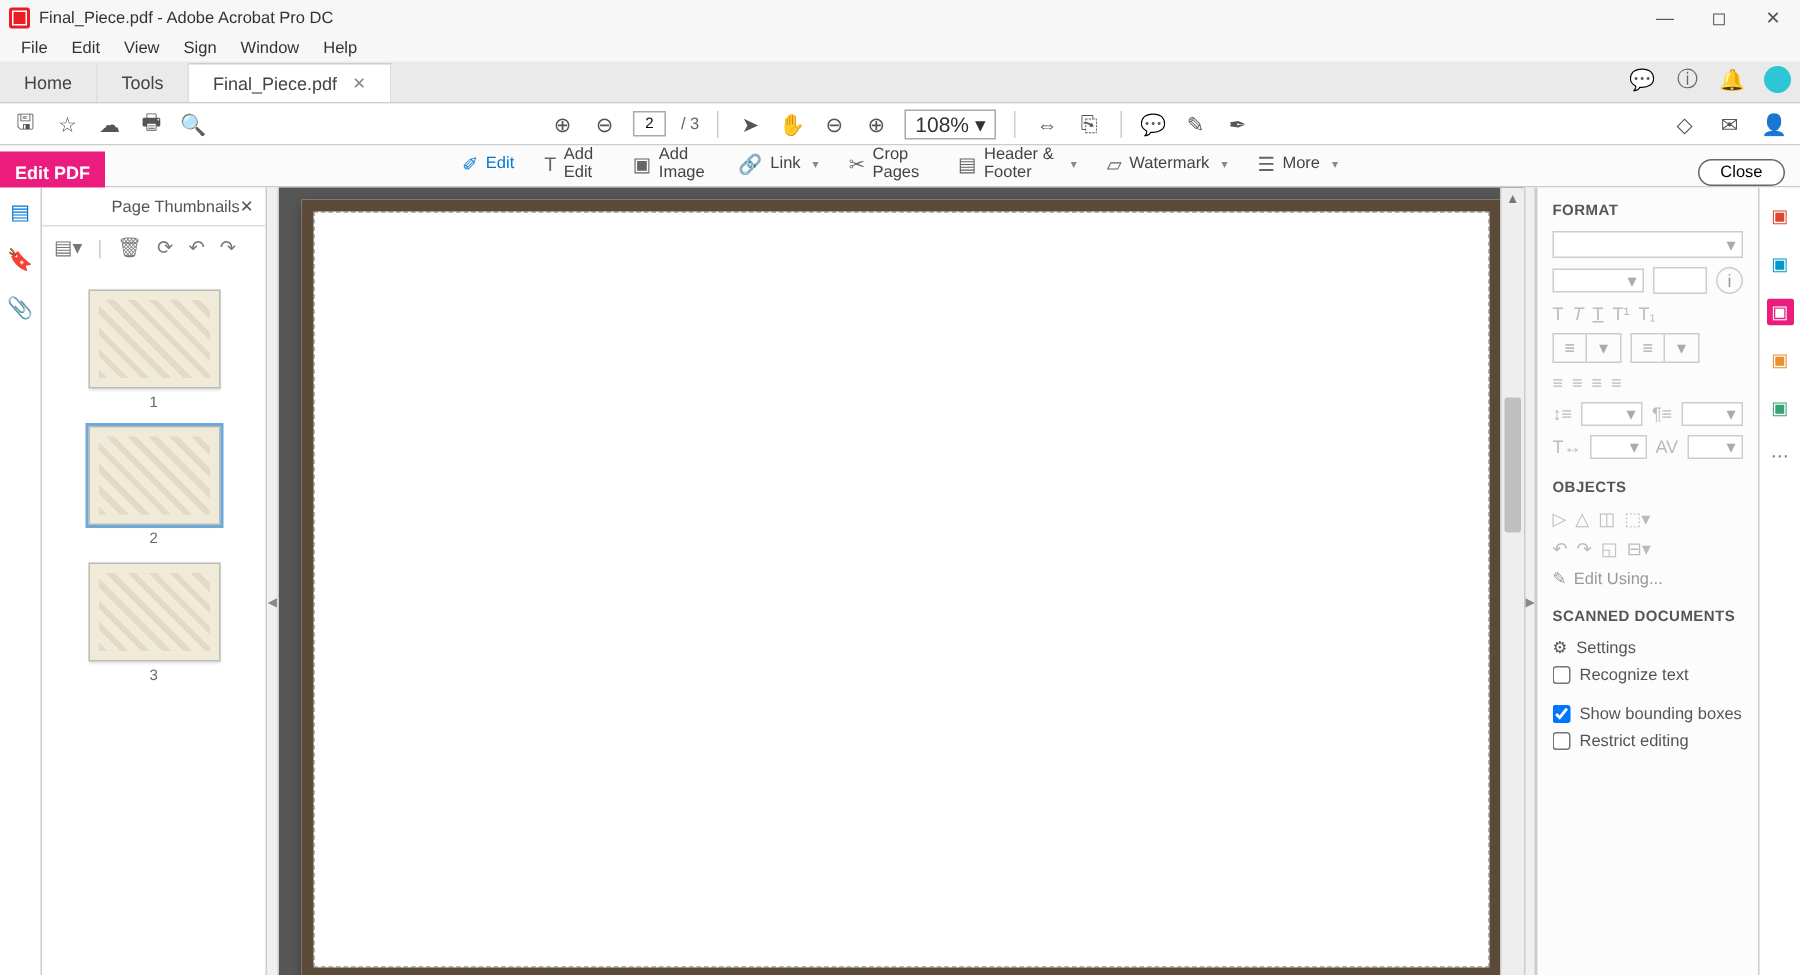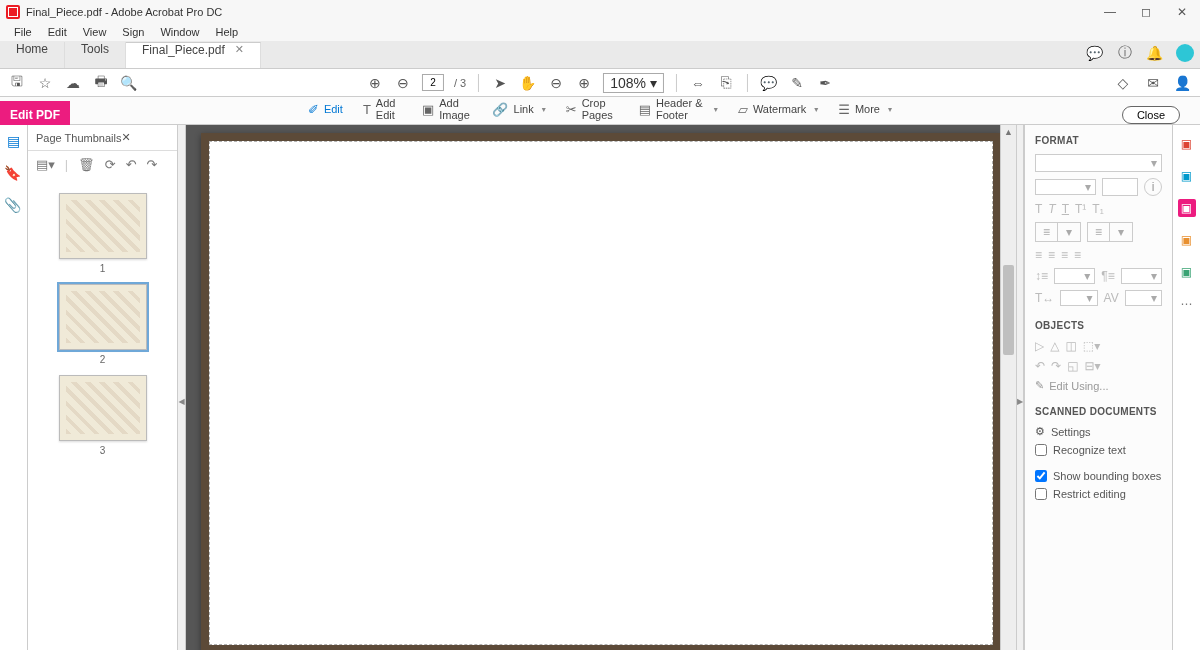--- a/index.html
+++ b/index.html
@@ -7,21 +7,21 @@
 .titlebar{height:23px;background:#f7f7f7;display:flex;align-items:center;padding:0 6px;color:#333;font-size:11px;position:relative;}
 .titlebar .app-icon{width:14px;height:14px;background:#ec1c24;border-radius:2px;display:inline-block;margin-right:6px;position:relative;}
 .titlebar .app-icon::after{content:"";position:absolute;inset:2px;border:1px solid white;}
 .win-controls{position:absolute;right:0;top:0;display:flex;height:23px;}
 .win-controls span{width:36px;display:flex;align-items:center;justify-content:center;font-size:12px;color:#555;}
 
 .menubar{height:18px;background:#f7f7f7;display:flex;gap:4px;padding:0 8px;align-items:center;font-size:11px;color:#333;}
 .menubar span{padding:1px 6px;cursor:default;}
 
 .tabbar{height:28px;background:#eaeaea;display:flex;align-items:flex-end;border-bottom:1px solid #ccc;position:relative;}
-.tab{height:26px;padding:0 16px;display:flex;align-items:flex-start;font-size:12px;color:#444;border-right:1px solid #ddd;background:#eaeaea;margin-top:20px;}
+.tab{height:26px;padding:0 16px;display:flex;align-items:center;font-size:12px;color:#444;border-right:1px solid #ddd;background:#eaeaea;margin-top:20px;}
 .tab.file{background:#fafafa;border-top:1px solid #ddd;border-right:1px solid #ddd;}
 .tab.active{background:#fff;border-top:1px solid #ccc;}
 .tab .close{margin-left:10px;color:#888;font-size:11px;}
 .tab-right{position:absolute;right:6px;top:3px;display:flex;gap:12px;align-items:center;}
 .tab-right span{color:#666;font-size:14px;width:18px;height:18px;display:flex;align-items:center;justify-content:center;}
 .avatar{width:16px;height:16px;border-radius:50%;background:#2dc6d6;}
 
 .toolbar{height:28px;background:#fff;border-bottom:1px solid #ccc;display:flex;align-items:center;padding:0 8px;position:relative;}
 .tool-grp{display:flex;align-items:center;gap:10px;}
 .tool-icon{width:18px;height:18px;display:flex;align-items:center;justify-content:center;color:#555;font-size:14px;}
@@ -33,29 +33,29 @@
 .toolbar .right{position:absolute;right:8px;display:flex;gap:12px;align-items:center;}
 
 .editbar{height:28px;background:#fbfbfb;border-bottom:1px solid #ccc;display:flex;align-items:flex-end;padding:0 8px;position:relative;}
 .edit-label{background:#ec1c7f;color:#fff;font-size:12px;font-weight:600;padding:5px 10px;margin:-5px 0 -5px -8px;height:28px;display:flex;align-items:center;}
 .edit-tools{position:absolute;left:50%;transform:translateX(-50%);display:flex;align-items:center;gap:4px;}
 .edit-tool{display:flex;align-items:center;gap:5px;padding:3px 8px;font-size:11px;color:#444;}
 .edit-tool.sel{color:#0077d4;}
 .edit-tool.sel .ico{color:#0077d4;}
 .edit-tool .ico{color:#666;font-size:13px;}
 .dd::after{content:"▾";font-size:8px;color:#888;margin-left:3px;}
-.close-btn{position:absolute;right:20px;border:1px solid #666;border-radius:11px;padding:2px 14px;font-size:11px;background:#fff;}
+.close-btn{position:absolute;right:10px;border:1px solid #666;border-radius:11px;padding:2px 14px;font-size:11px;background:#fff;}
 
 .workspace{display:flex;height:553px;position:relative;}
 .leftrail{width:28px;background:#fff;border-right:1px solid #ccc;display:flex;flex-direction:column;align-items:center;padding-top:8px;gap:16px;}
 .leftrail span{color:#555;font-size:14px;cursor:default;}
 .leftrail .active{color:#0077d4;}
 
 .thumbpanel{width:150px;background:#fff;border-right:1px solid #ccc;display:flex;flex-direction:column;}
-.thumb-hdr{height:26px;border-bottom:1px solid #ddd;display:flex;align-items:center;justify-content:flex-start;padding:0 8px;font-size:11px;color:#555;}
+.thumb-hdr{height:26px;border-bottom:1px solid #ddd;display:flex;align-items:center;justify-content:flex-end;padding:0 8px;font-size:11px;color:#555;}
 .thumb-tools{height:26px;display:flex;align-items:center;gap:10px;padding:0 8px;color:#777;}
 .thumb-tools span{font-size:13px;}
 .thumbs{flex:1;overflow:auto;padding:10px 0;}
 .thumb{margin:6px auto 4px;border:1px solid #bbb;box-shadow:0 1px 2px rgba(0,0,0,0.15);width:88px;height:66px;background:#f0ead8;position:relative;background-image:linear-gradient(#f0ead8,#f0ead8);}
 .thumb.sel{outline:2px solid #6fa8d8;}
 .thumb-num{text-align:center;font-size:10px;color:#666;margin-bottom:10px;}
 .thumb .deco{position:absolute;inset:6px;background:repeating-linear-gradient(45deg,rgba(160,120,90,0.15) 0 4px,transparent 4px 10px);}
 
 .thumb-collapse{width:8px;background:#f0f0f0;border-right:1px solid #ccc;display:flex;align-items:center;justify-content:center;font-size:8px;color:#888;}
 

